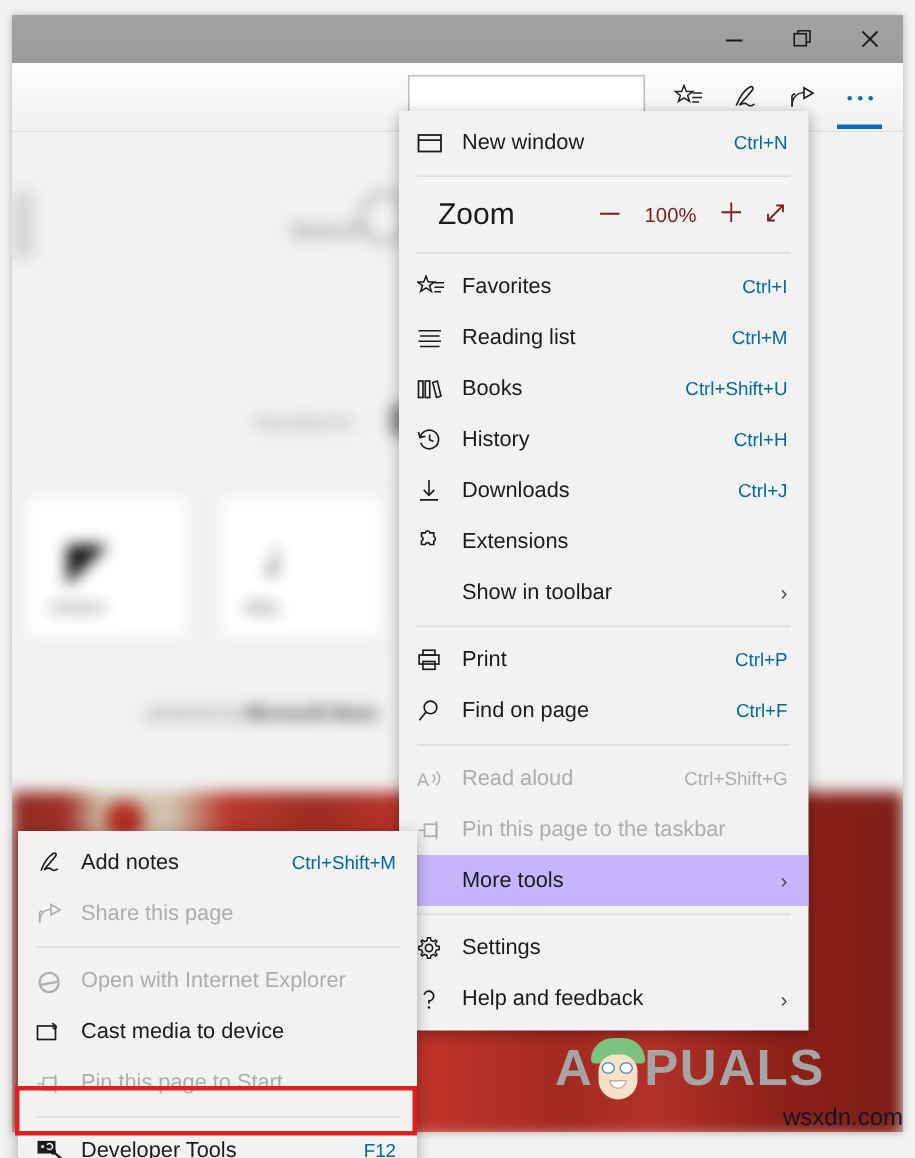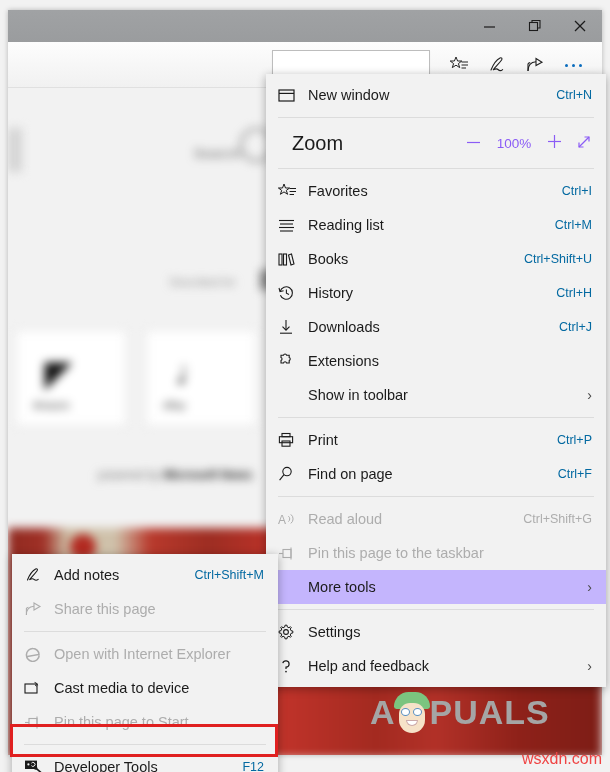--- a/index.html
+++ b/index.html
@@ -216,31 +216,31 @@
   .menu-item.highlight { background: #c4b5fd; }
   .menu-sep {
     height: 1px; background: #dcdcdc;
     margin: 5px 12px;
   }
   .menu-item.noicon .mi-label { padding-left: 30px; }
 
   
   #main-menu {
     left: 266px; top: 74px;
-    width: 340px;
+    width: 273px;
   }
   
   .zoom-row {
     display: flex; align-items: center;
     height: 40px; padding: 0 14px 0 26px;
   }
   .zoom-row .zoom-label { flex: 1; font-size: 20px; }
   .zoom-row .zoom-ctl {
     display: flex; align-items: center; gap: 14px;
-    color: #8b5cf6;
+    color: #7f1d1d;
   }
   .zoom-row .zoom-val { font-size: 13.5px; min-width: 38px; text-align: center; }
 
   
   #sub-menu {
     left: 12px; top: 554px;
     width: 266px;
   }
 
   
@@ -281,22 +281,22 @@
     background: #ffffff;
   }
   .appuals .face .glass.l { left: 9px; }
   .appuals .face .glass.r { left: 21px; }
   .appuals .face .mouth {
     position: absolute; left: 14px; top: 30px;
     width: 12px; height: 6px;
     background: #ffffff; border: 1px solid #caa; border-radius: 0 0 8px 8px;
   }
   .wsxdn {
-    position: absolute; right: 8px; bottom: 4px;
-    font-size: 16px; color: #ef4444; margin-left: 46px;
+    position: absolute; right: 8px; bottom: 17px;
+    font-size: 16px; color: #0f172a; margin-left: 46px;
   }
 </style>
 </head>
 <body>
 
 <div id="screen">
 
   <div class="page-backdrop"></div>
 
   <div class="browser-window">

